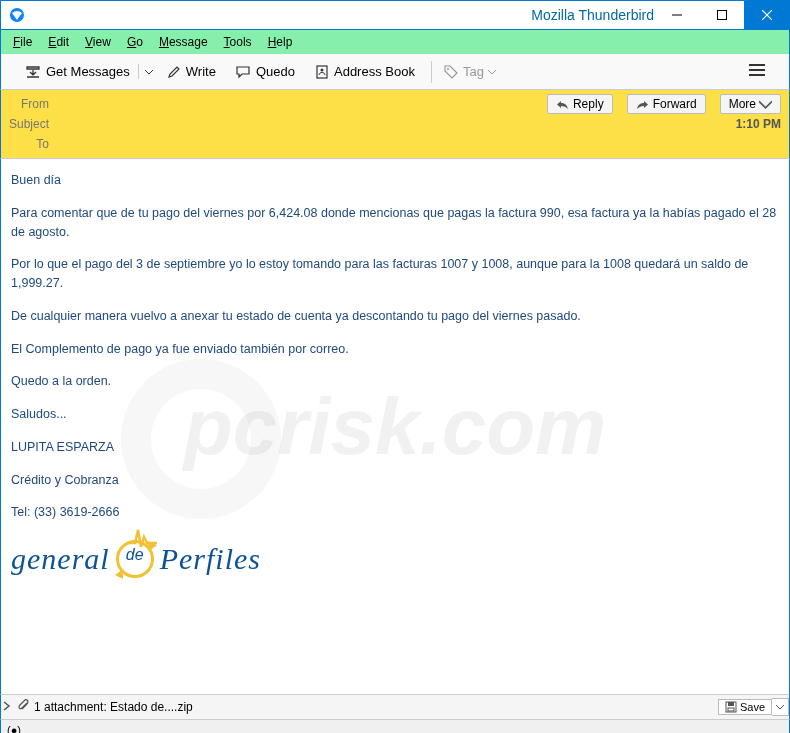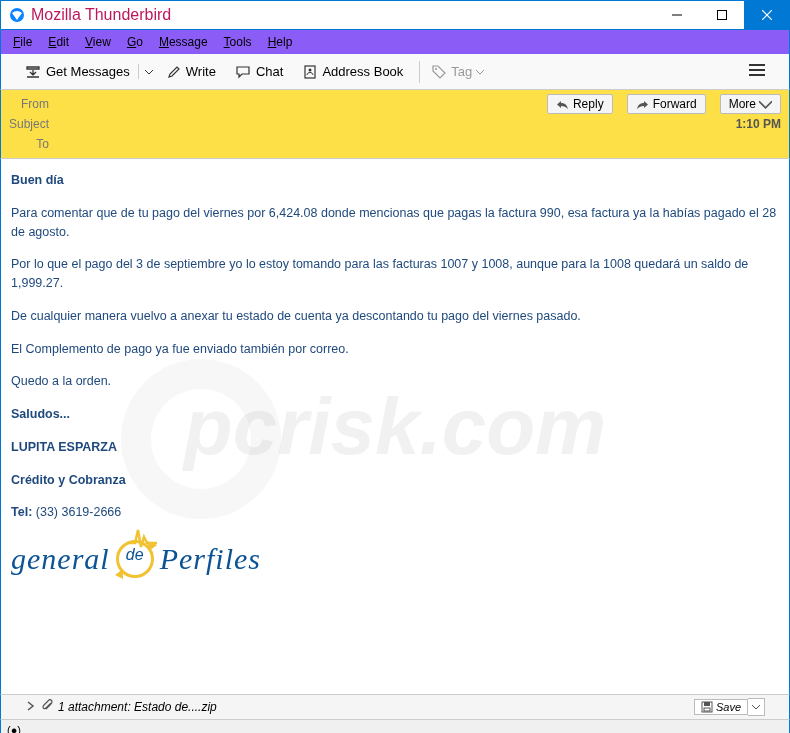--- a/index.html
+++ b/index.html
@@ -1,28 +1,28 @@
 <!DOCTYPE html>
 <html><head>
 <meta charset="utf-8">
 <style>
 * { margin: 0; padding: 0; box-sizing: border-box; font-family: "Segoe UI", Tahoma, sans-serif; }
 body { background: #fff; width: 790px; height: 733px; overflow: hidden; position: relative; }
 
 
 .titlebar { height: 30px; background: #fff; border: 1px solid #0078d4; display: flex; align-items: center; padding: 0 0 0 8px; }
 .titlebar-icon { width: 16px; height: 16px; margin-right: 6px; }
-.titlebar-text { font-size: 16px; color: #be185d; flex: 1; }
+.titlebar-text { font-size: 14px; color: #0369a1; flex: 1; text-align: right; }
 .win-controls { display: flex; height: 100%; }
 .win-btn { width: 45px; height: 100%; display: flex; align-items: center; justify-content: center; cursor: pointer; }
 .win-btn svg { width: 10px; height: 10px; }
 .win-close { background: #0078d4; }
 
 
-.menubar { height: 24px; background: #8b5cf6; border-left: 1px solid #0078d4; border-right: 1px solid #0078d4; display: flex; align-items: center; padding: 0 4px; font-size: 12px; }
+.menubar { height: 24px; background: #86efac; border-left: 1px solid #0078d4; border-right: 1px solid #0078d4; display: flex; align-items: center; padding: 0 4px; font-size: 12px; }
 .menu-item { padding: 2px 8px; cursor: pointer; }
 .menu-item .underline { text-decoration: underline; }
 
 
 .toolbar { height: 36px; background: #f9f9f9; border-left: 1px solid #0078d4; border-right: 1px solid #0078d4; border-bottom: 1px solid #ccc; display: flex; align-items: center; padding: 0 16px; font-size: 13px; }
 .tool-btn { display: flex; align-items: center; padding: 4px 8px; cursor: pointer; margin-right: 4px; border-radius: 2px; }
 .tool-btn svg, .tool-btn .icon { margin-right: 5px; }
 .tool-dropdown { border-left: 1px solid #ccc; padding: 0 6px; margin-left: -4px; cursor: pointer; }
 .tool-sep { width: 1px; height: 22px; background: #ccc; margin: 0 4px; }
 .spacer { flex: 1; }
@@ -33,34 +33,34 @@
 .header-row { display: flex; align-items: center; min-height: 20px; }
 .field-label { width: 50px; color: #777; text-align: right; padding-right: 10px; }
 .action-btns { margin-left: auto; display: flex; gap: 14px; }
 .hdr-btn { border: 1px solid #bbb; background: #f5f5f5; padding: 2px 8px; font-size: 12px; display: flex; align-items: center; cursor: pointer; border-radius: 2px; }
 .hdr-btn svg { margin-right: 4px; width: 13px; height: 13px; }
 .time { margin-left: auto; color: #555; font-size: 12px; font-weight: bold; }
 
 
 .mail-body { border-left: 1px solid #0078d4; border-right: 1px solid #0078d4; padding: 12px 10px; font-size: 12.5px; color: #1f497d; line-height: 1.5; height: 535px; overflow: hidden; position: relative; }
 .mail-body p { margin-bottom: 14px; }
-.mail-body .bold { font-weight: bold; }
+.mail-body .bold { font-weight: normal; }
 .tel-num { font-weight: normal; color: #1f497d; }
 
 
 .logo-area { margin-top: 10px; display: flex; align-items: center; }
 .logo-text { font-family: Georgia, serif; font-size: 30px; color: #0b5394; font-style: italic; letter-spacing: 1px; }
 .logo-circle { width: 38px; height: 38px; border: 3px solid #f1c232; border-radius: 50%; margin: 0 6px; position: relative; display: flex; align-items: flex-start; justify-content: center; font-family: Georgia, serif; font-style: italic; font-size: 16px; color: #0b5394; }
 
 
 .watermark { position: absolute; top: 50%; left: 50%; transform: translate(-50%, -50%); font-size: 80px; font-weight: bold; font-style: italic; color: rgba(150,150,150,0.13); pointer-events: none; white-space: nowrap; z-index: 0; }
 .watermark-circle { position: absolute; top: 200px; left: 120px; width: 160px; height: 160px; border: 30px solid rgba(150,150,150,0.08); border-radius: 50%; pointer-events: none; }
 
 
-.attach-bar { height: 26px; border: 1px solid #ccc; border-left: 1px solid #0078d4; border-right: 1px solid #0078d4; background: #f5f5f5; display: flex; align-items: center; padding: 0 24px; font-size: 12px; font-style: italic; }
+.attach-bar { height: 26px; border: 1px solid #ccc; border-left: 1px solid #0078d4; border-right: 1px solid #0078d4; background: #f5f5f5; display: flex; align-items: center; padding: 0 0; font-size: 12px; }
 .attach-bar .chevron { margin-right: 6px; cursor: pointer; }
 .attach-bar .clip { margin-right: 4px; }
 .save-btn { margin-left: auto; border: 1px solid #bbb; background: #fff; padding: 1px 6px; display: flex; align-items: center; font-size: 11px; cursor: pointer; }
 .save-btn svg { margin-right: 3px; }
 .save-dd { border: 1px solid #bbb; border-left: none; background: #fff; padding: 1px 4px; cursor: pointer; }
 
 
 .statusbar { height: 20px; border-left: 1px solid #0078d4; border-right: 1px solid #0078d4; border-bottom: 1px solid #0078d4; background: #f0f0f0; display: flex; align-items: center; padding: 0 6px; font-size: 11px; }
 </style>
 </head>
@@ -115,21 +115,21 @@
   <div class="tool-btn">
     <svg width="14" height="14" viewBox="0 0 14 14">
         <path d="M2 12l1-3 7-7 2 2-7 7-3 1z" fill="none" stroke="#333" stroke-width="1.2"></path>
       </svg>
     <span>Write</span>
   </div>
   <div class="tool-btn">
     <svg width="15" height="14" viewBox="0 0 15 14">
         <path d="M1 2h12v7H6l-3 3V9H1z" fill="none" stroke="#333" stroke-width="1.2"></path>
       </svg>
-    <span>Chat</span>
+    <span>Quedo</span>
   </div>
   <div class="tool-btn">
     <svg width="14" height="14" viewBox="0 0 14 14">
         <rect x="2" y="1" width="10" height="12" fill="none" stroke="#333" stroke-width="1.2"></rect>
         <circle cx="7" cy="5" r="1.5" fill="#333"></circle>
         <path d="M4 10c0-1.5 1.5-2.5 3-2.5s3 1 3 2.5" fill="none" stroke="#333"></path>
       </svg>
     <span>Address Book</span>
   </div>
   <div class="tool-sep"></div>

